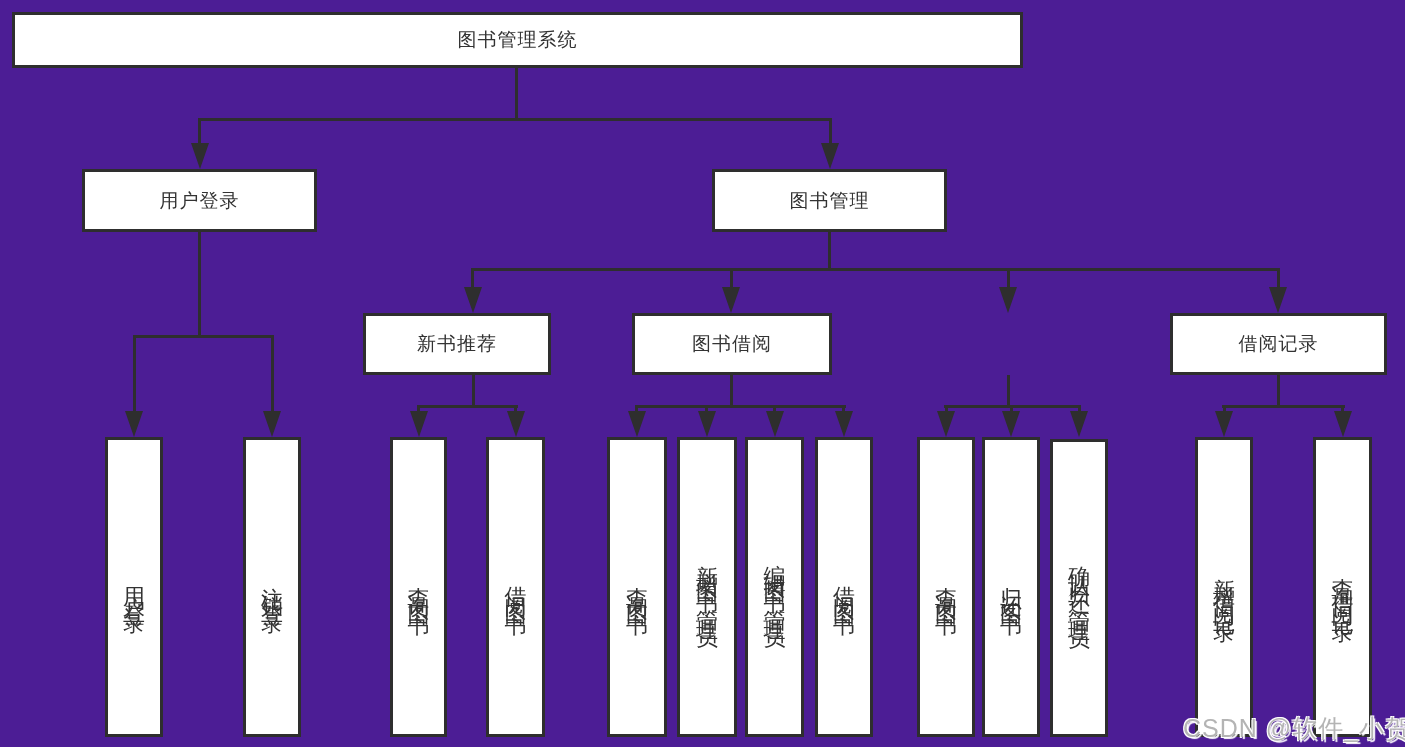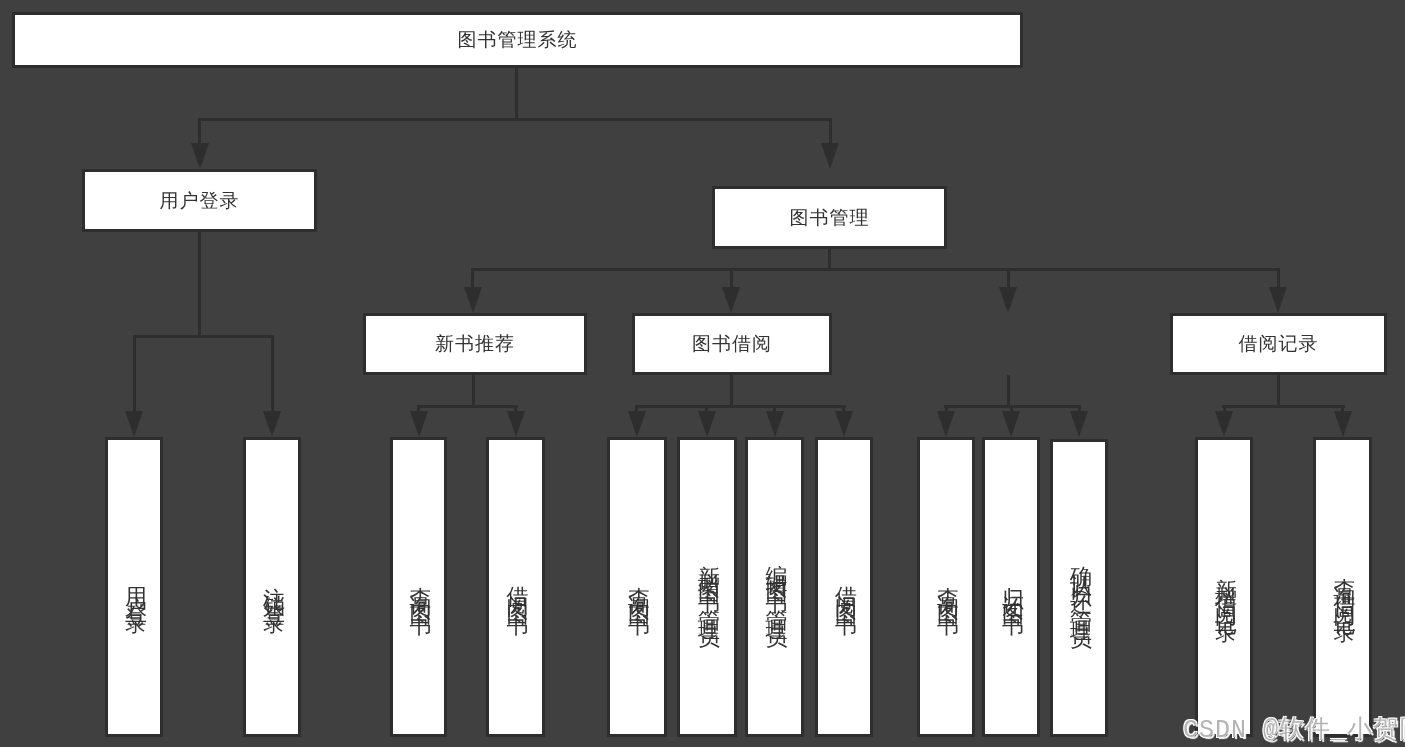--- a/index.html
+++ b/index.html
@@ -1,22 +1,22 @@
 <!DOCTYPE html>
 <html><head>
 <meta charset="utf-8">
 <style>
   html, body { margin: 0; padding: 0; background: #ffffff; }
   .stage {
     position: relative;
     width: 1405px;
     height: 747px;
-    background: #404040;
+    background: #4c1d95;
     overflow: hidden;
-    font-family: Liberation Mono, monospace;
+    font-family: Liberation Sans, sans-serif;
   }
   .box {
     position: absolute;
     box-sizing: border-box;
     border: 3px solid #2e2e2e;
     background: #ffffff;
     display: flex;
     align-items: center;
     justify-content: center;
     color: #333333;
@@ -66,21 +66,21 @@
   <div class="vl" style="left:515px; top:68px; height:52px;"></div>
   <div class="hl" style="left:198px; top:118px; width:634px;"></div>
   <div class="vl" style="left:198px; top:118px; height:28px;"></div>
   <div class="arrow" style="left:191px; top:143px;"></div>
   <div class="vl" style="left:829px; top:118px; height:28px;"></div>
   <div class="arrow" style="left:821px; top:143px;"></div>
 
   <div class="box hbox" style="left:82px; top:169px; width:235px; height:63px;">
     <span>用户登录</span>
   </div>
-  <div class="box hbox" style="left:712px; top:186px; width:235px; height:63px;">
+  <div class="box hbox" style="left:712px; top:169px; width:235px; height:63px;">
     <span>图书管理</span>
   </div>
 
   <div class="vl" style="left:198px; top:232px; height:105px;"></div>
   <div class="hl" style="left:133px; top:335px; width:141px;"></div>
   <div class="vl" style="left:133px; top:335px; height:78px;"></div>
   <div class="arrow" style="left:125px; top:411px;"></div>
   <div class="vl" style="left:271px; top:335px; height:78px;"></div>
   <div class="arrow" style="left:263px; top:411px;"></div>
 
@@ -88,21 +88,21 @@
   <div class="hl" style="left:472px; top:268px; width:808px;"></div>
   <div class="vl" style="left:471px; top:268px; height:22px;"></div>
   <div class="arrow" style="left:464px; top:287px;"></div>
   <div class="vl" style="left:730px; top:268px; height:22px;"></div>
   <div class="arrow" style="left:722px; top:287px;"></div>
   <div class="vl" style="left:1007px; top:268px; height:22px;"></div>
   <div class="arrow" style="left:999px; top:287px;"></div>
   <div class="vl" style="left:1277px; top:268px; height:22px;"></div>
   <div class="arrow" style="left:1269px; top:287px;"></div>
 
-  <div class="box hbox" style="left:363px; top:313px; width:224px; height:62px;">
+  <div class="box hbox" style="left:363px; top:313px; width:188px; height:62px;">
     <span>新书推荐</span>
   </div>
   <div class="box hbox" style="left:632px; top:313px; width:200px; height:62px;">
     <span>图书借阅</span>
   </div>
   <div class="box hbox" style="left:1170px; top:313px; width:217px; height:62px;">
     <span>借阅记录</span>
   </div>
 
   <div class="vl" style="left:472px; top:375px; height:33px;"></div>

